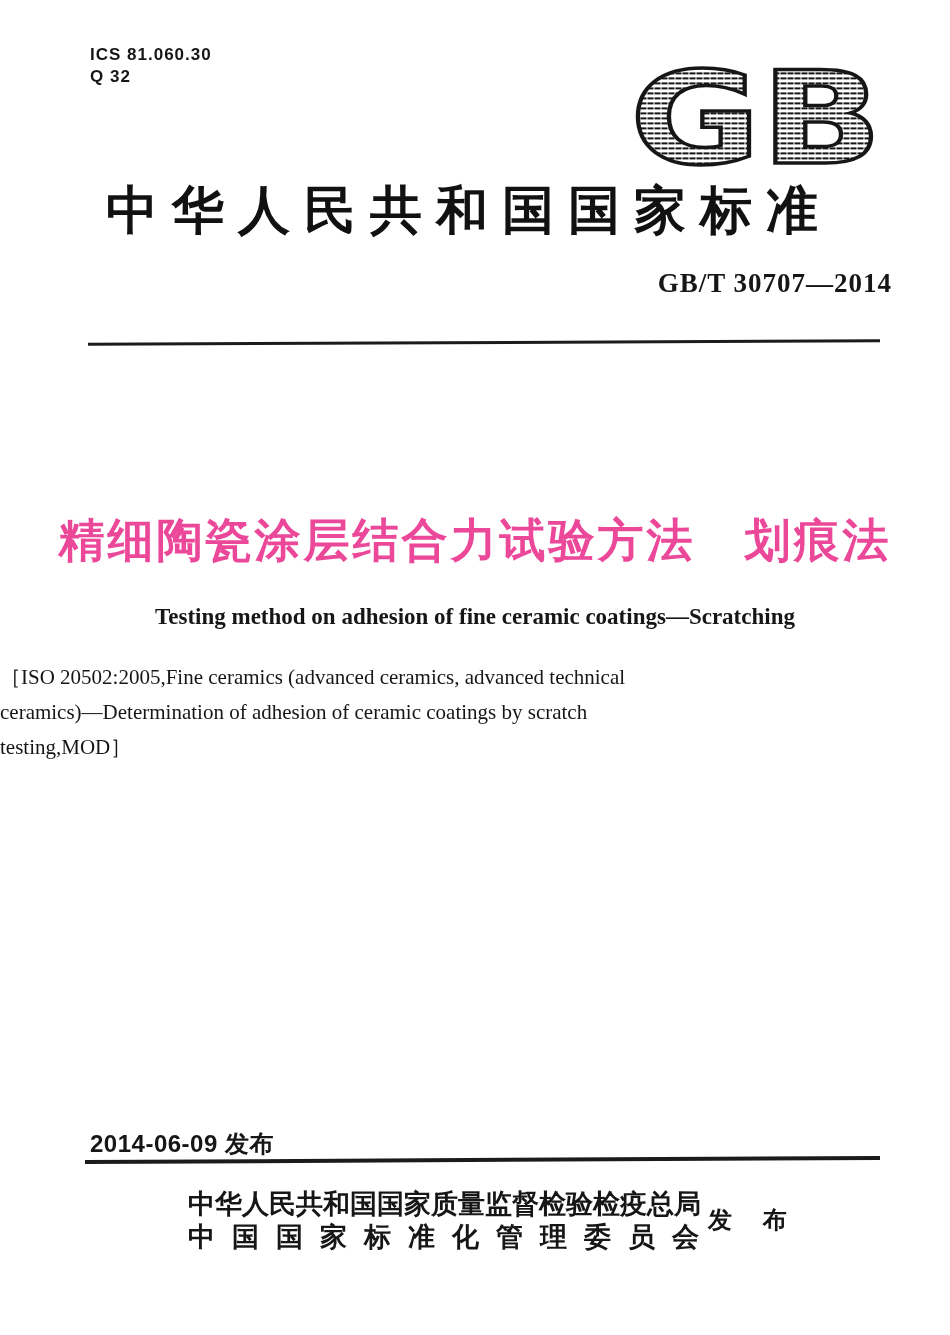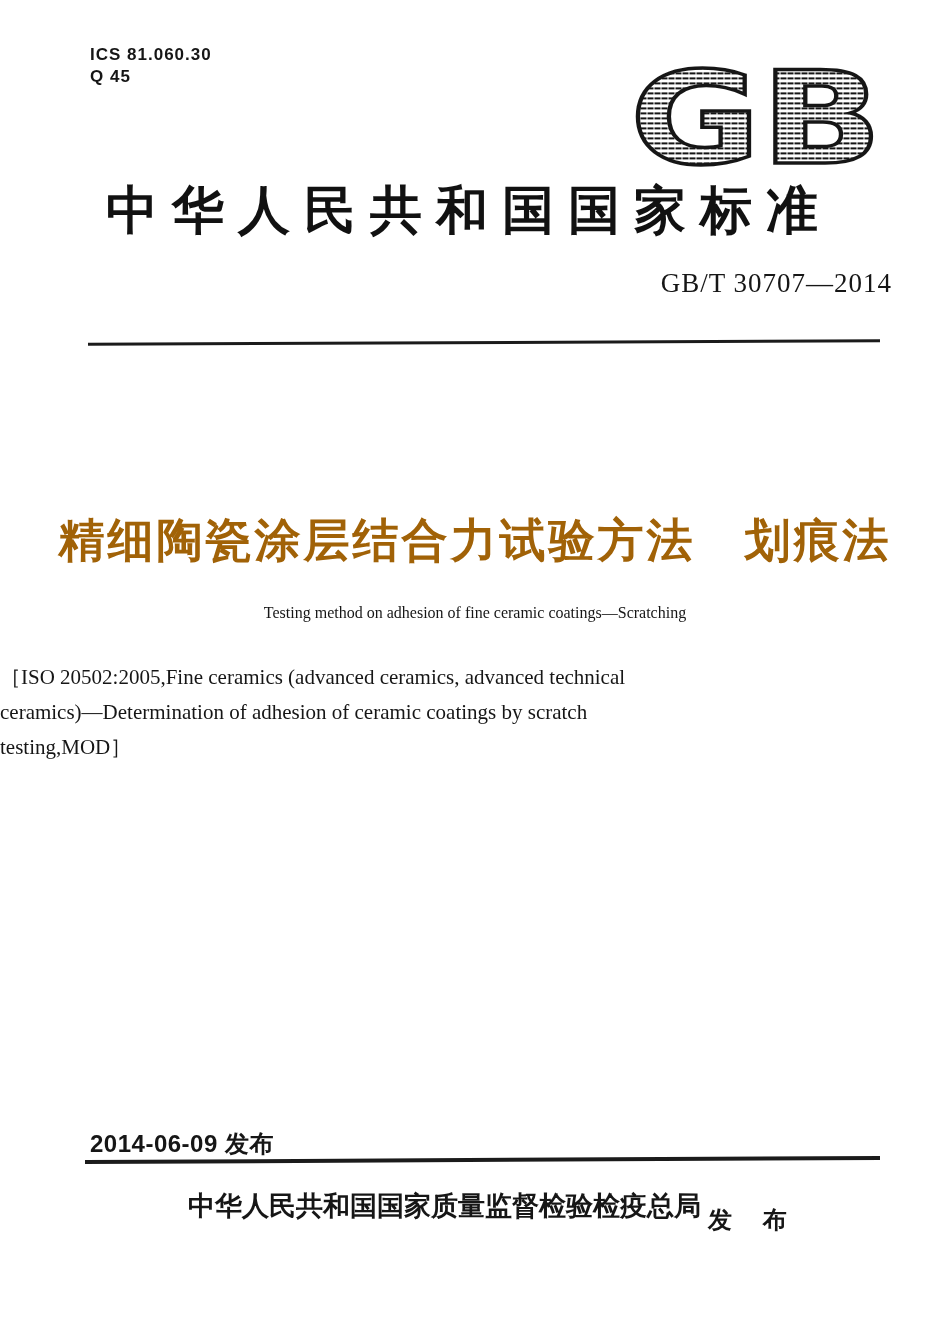--- a/index.html
+++ b/index.html
@@ -39,21 +39,21 @@
     font-size: 52px;
     letter-spacing: 14px;
     color: #111;
     margin-left: 16px;
   }
 
   .standard-number {
     position: absolute;
     right: 70px; top: 268px;
     font-family: "Liberation Serif", serif;
-    font-weight: normal;
+    font-weight: bold;
     font-size: 27px;
     letter-spacing: 1px;
   }
 
   .rule-top {
     position: absolute;
     left: 88px; top: 341px;
     width: 792px; height: 3px;
     background: #1b1b1b;
     transform: rotate(-0.25deg);
@@ -61,31 +61,31 @@
 
   .title-cn {
     position: absolute;
     left: 0; top: 510px;
     width: 950px;
     text-align: center;
     font-family: "Liberation Sans", sans-serif;
     font-weight: bold;
     font-size: 46px;
     letter-spacing: 3px;
-    color: #a16207;
+    color: #ec4899;
   }
 
   .title-en {
     position: absolute;
     left: 0; top: 604px;
     width: 950px;
     text-align: center;
     font-family: "Liberation Serif", serif;
-    font-weight: normal;
-    font-size: 16px;
+    font-weight: bold;
+    font-size: 23px;
   }
 
   .iso-ref {
     position: absolute;
     left: 0; top: 660px;
     width: 806px;
     text-align: left;
     font-family: "Liberation Serif", serif;
     font-size: 21px;
     line-height: 35px;
@@ -108,21 +108,21 @@
     left: 85px; top: 1158px;
     width: 795px; height: 4px;
     background: #1b1b1b;
     transform: rotate(-0.3deg);
   }
 
   .publisher-block {
     position: absolute;
     left: 188px; top: 1190px;
     width: 518px;
-    font-family: Liberation Sans, sans-serif;
+    font-family: Liberation Mono, monospace;
     font-weight: bold;
     font-size: 27px;
     line-height: 33px;
     white-space: nowrap;
   }
   .publisher-line2 { letter-spacing: 17px; }
 
   .publish-label {
     position: absolute;
     left: 708px; top: 1204px;
@@ -133,21 +133,21 @@
     white-space: nowrap;
   }
 </style>
 </head>
 <body>
 
 <div class="page">
 
   <div class="ics-block">
     <div>ICS 81.060.30</div>
-    <div>Q 45</div>
+    <div>Q 32</div>
   </div>
 
   <div class="gb-logo">
     <svg width="270" height="128" viewBox="0 0 270 128">
       <defs>
         <pattern id="gbhatch" width="7" height="5" patternUnits="userSpaceOnUse">
           <rect width="7" height="5" fill="#ffffff"></rect>
           <rect y="1.4" width="5" height="2" fill="#161616"></rect>
           <rect x="5.5" y="1.4" width="1" height="2" fill="#161616"></rect>
         </pattern>
@@ -173,17 +173,18 @@
   </div>
 
   <div class="date-row">
     <span>2014-06-09 发布</span>
   </div>
 
   <div class="rule-bottom"></div>
 
   <div class="publisher-block">
     <div class="publisher-line1">中华人民共和国国家质量监督检验检疫总局</div>
+    <div class="publisher-line2">中国国家标准化管理委员会</div>
   </div>
 
   <div class="publish-label">发 布</div>
 
 </div>
 
 </body></html>

